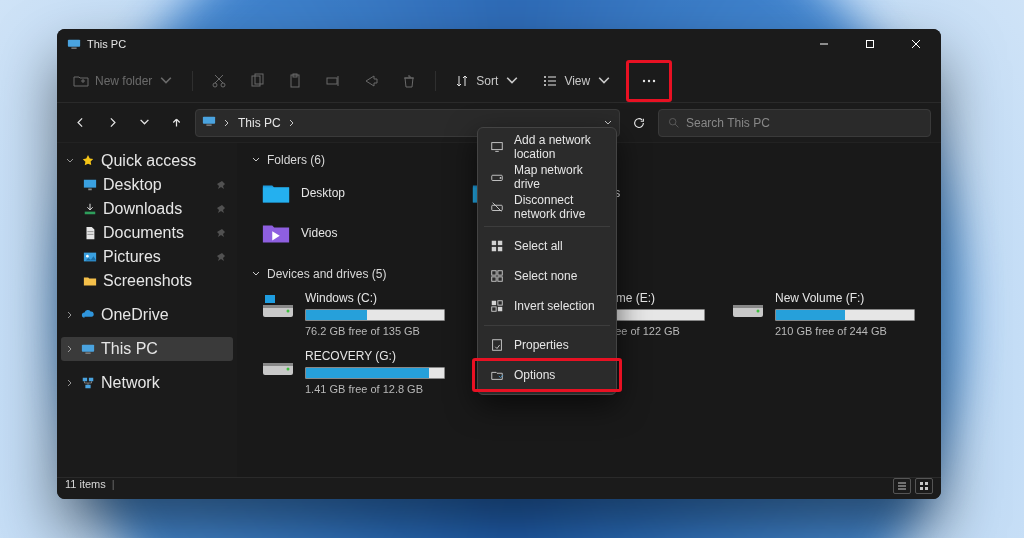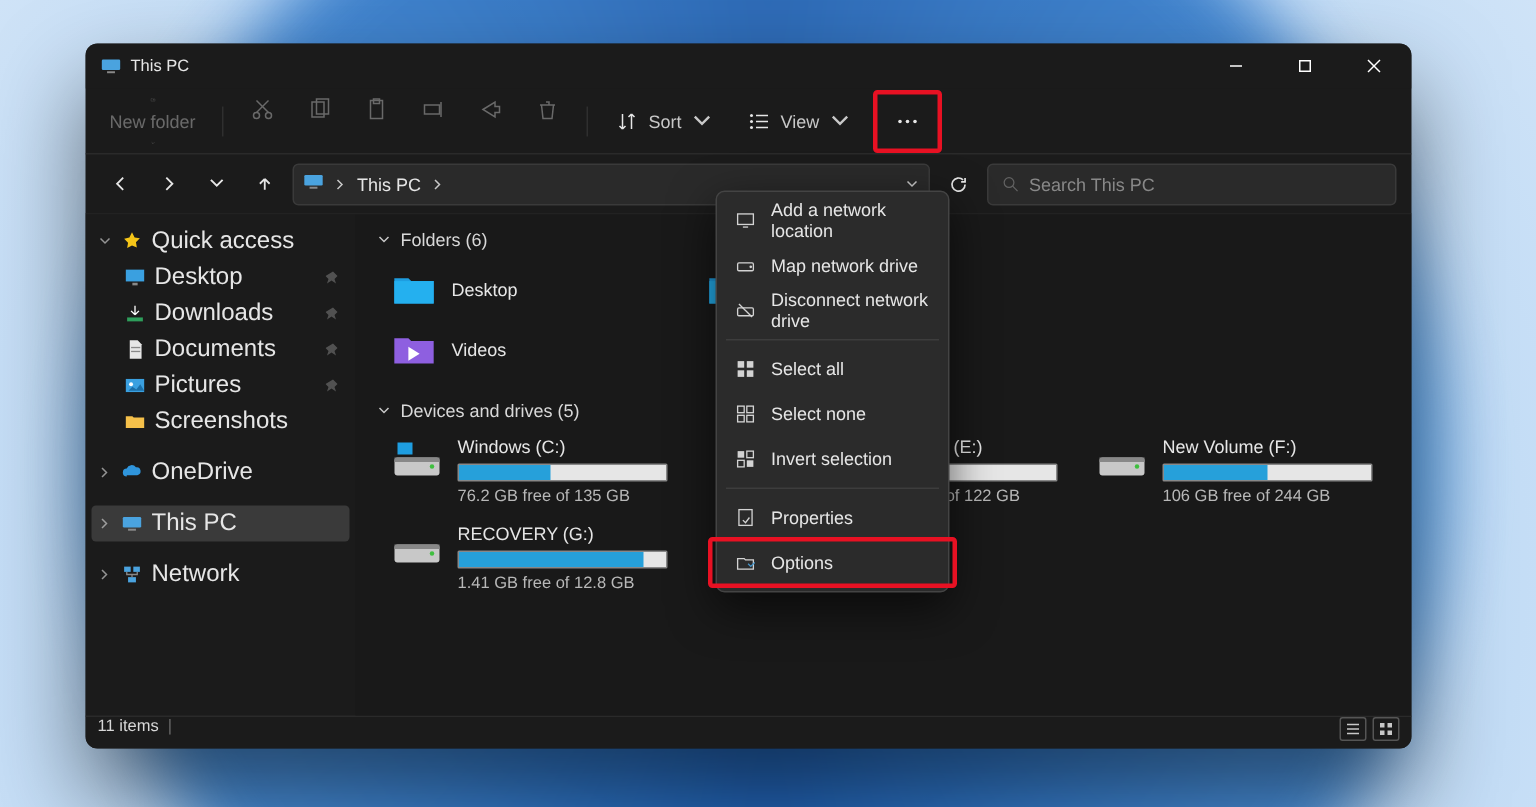--- a/index.html
+++ b/index.html
@@ -23,21 +23,21 @@
   
   .titlebar { height: 30px; display: flex; align-items: center; padding: 0 2px 0 10px; background: #1b1b1b; }
   .titlebar .title-icon { width: 14px; height: 14px; margin-right: 6px; }
   .titlebar .title-text { font-size: 11px; color: #e6e6e6; }
   .wbtns { margin-left: auto; display: flex; }
   .wbtn { width: 46px; height: 30px; display: flex; align-items: center; justify-content: center; color: #e6e6e6; }
   .wbtn svg { width: 10px; height: 10px; }
   
   .toolbar { height: 44px; display: flex; align-items: center; padding: 0 8px; gap: 6px; border-bottom: 1px solid #2a2a2a; }
   .tbtn { height: 32px; display: inline-flex; align-items: center; gap: 6px; padding: 0 8px; border-radius: 4px; color: #c8c8c8; font-size: 12px; }
-  .tbtn.dim { opacity: .45; flex-direction: column; }
+  .tbtn.dim { opacity: .45; }
   .tbtn svg { width: 16px; height: 16px; }
   .divider { width: 1px; height: 20px; background: #2f2f2f; margin: 0 4px; }
   .chev { width: 10px; height: 10px; }
   .more-highlight { border: 3px solid #e81123; border-radius: 3px; padding: 2px 4px; }
   
   .addrrow { height: 40px; display: flex; align-items: center; gap: 6px; padding: 0 10px; border-bottom: 1px solid #222; }
   .navbtn { width: 26px; height: 26px; display: flex; align-items: center; justify-content: center; color: #e6e6e6; }
   .navbtn svg { width: 13px; height: 13px; }
   .addressbar { flex: 0 0 425px; height: 28px; background: #2a2a2a; border: 1px solid #3a3a3a; border-radius: 4px; display: flex; align-items: center; padding: 0 6px; gap: 6px; font-size: 12px; }
   .addressbar .crumb { display: flex; align-items: center; gap: 4px; }
@@ -63,21 +63,21 @@
   .folder-tile .ficon { width: 30px; height: 30px; }
   .drive-tile { width: 190px; display: flex; gap: 10px; font-size: 11px; color: #e6e6e6; padding: 4px 0 8px 0; }
   .drive-tile .dicon { width: 34px; height: 30px; flex: 0 0 34px; }
   .drive-tile .dinfo { flex: 1; display: flex; flex-direction: column; gap: 4px; }
   .drive-tile .dname { font-size: 12px; }
   .drive-tile .bar { width: 140px; height: 12px; background: #e6e6e6; border: 1px solid #888; position: relative; border-radius: 1px; }
   .drive-tile .bar .fill { position: absolute; left: 0; top: 0; bottom: 0; background: #26a0da; }
   .drive-tile .dfree { color: #b8b8b8; font-size: 11px; }
   
   .menu {
-    position: absolute; left: 420px; top: 98px; width: 156px; background: #2b2b2b;
+    position: absolute; left: 420px; top: 98px; width: 140px; background: #2b2b2b;
     border: 1px solid #444; border-radius: 6px; padding: 4px 0;
     box-shadow: 0 10px 30px rgba(0,0,0,.6); z-index: 50;
   }
   .menu-item { height: 30px; display: flex; align-items: center; gap: 10px; padding: 0 12px; font-size: 12px; color: #e6e6e6; position: relative; }
   .menu-item svg { width: 14px; height: 14px; flex: 0 0 14px; opacity: .9; }
   .menu-sep { height: 1px; background: #3d3d3d; margin: 4px 6px; }
   .menu-highlight { position: absolute; left: -6px; right: -6px; top: -2px; bottom: -2px; border: 3px solid #e81123; border-radius: 3px; pointer-events: none; }
   
   .statusbar { height: 22px; background: #1b1b1b; border-top: 1px solid #2a2a2a; display: flex; align-items: flex-start; padding: 0 8px; font-size: 11px; color: #d8d8d8; }
   .statusbar .view-toggles { margin-left: auto; display: flex; gap: 4px; }
@@ -432,21 +432,21 @@
           <svg class="dicon" viewBox="0 0 34 30">
               <rect x="2" y="14" width="30" height="12" rx="2" fill="#c8c8c8"></rect>
               <rect x="2" y="14" width="30" height="3" fill="#888"></rect>
               <circle cx="27" cy="20" r="1.5" fill="#3fbf3f"></circle>
             </svg>
           <div class="dinfo">
             <div class="dname">New Volume (F:)</div>
             <div class="bar">
                 <div class="fill" style="width:50%"></div>
               </div>
-            <div class="dfree">106 GB free of 244 GB</div>
+            <div class="dfree">210 GB free of 244 GB</div>
           </div>
         </div>
         <div class="drive-tile" style="width:220px;">
           <svg class="dicon" viewBox="0 0 34 30">
               <rect x="2" y="14" width="30" height="12" rx="2" fill="#c8c8c8"></rect>
               <rect x="2" y="14" width="30" height="3" fill="#888"></rect>
               <circle cx="27" cy="20" r="1.5" fill="#3fbf3f"></circle>
             </svg>
           <div class="dinfo">
             <div class="dname">RECOVERY (G:)</div>

